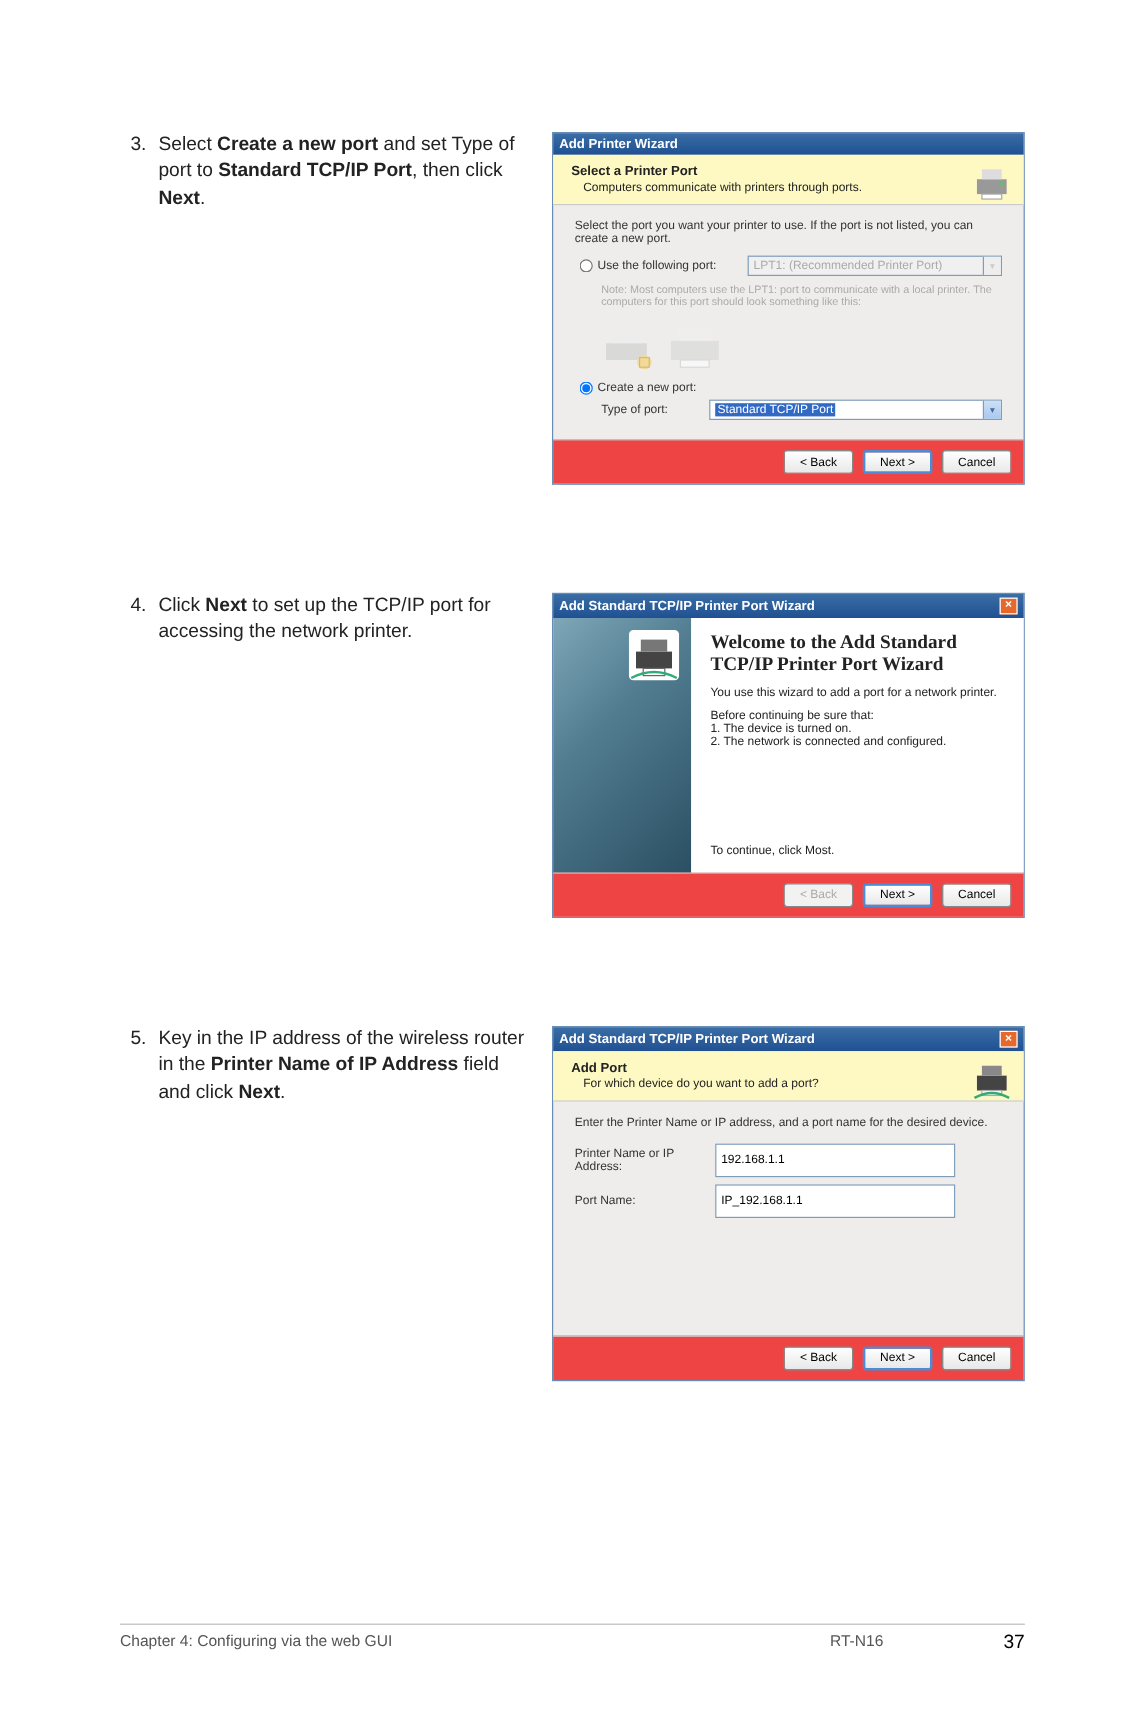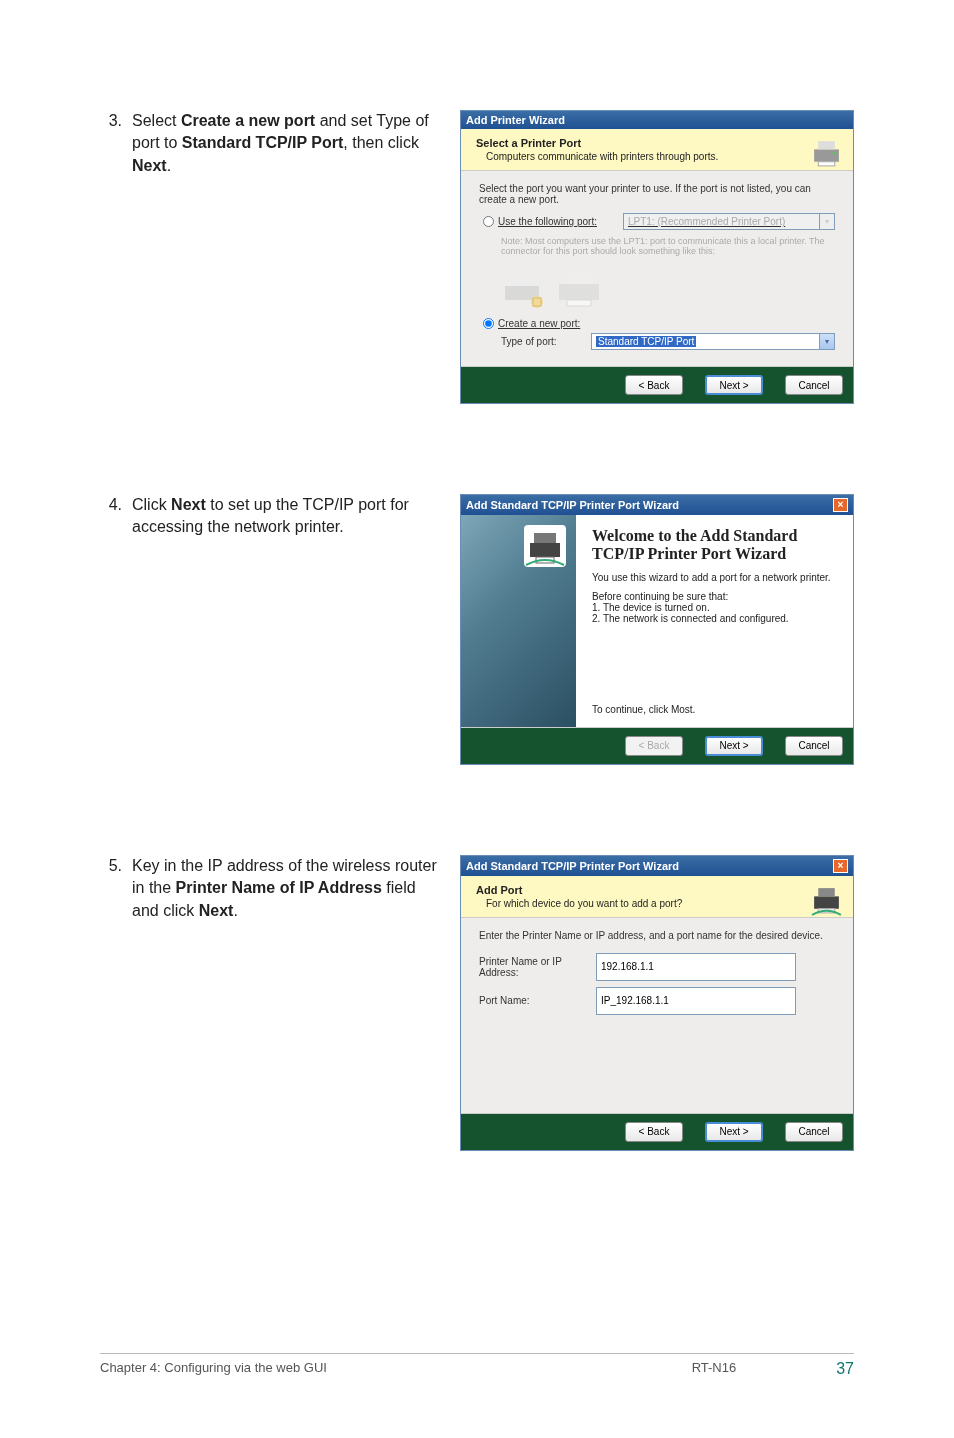--- a/index.html
+++ b/index.html
@@ -64,40 +64,40 @@
     width: 33px; height: 33px;
   }
   .header-band .h1 { font-weight: bold; font-size: 11px; margin-bottom: 2px; }
   .header-band .h2 { font-size: 10px; padding-left: 10px; }
   .content {
     padding: 12px 18px;
     font-size: 10px;
     color: #333;
   }
   .footer {
-    background: #14532d;
+    background: #ef4444;
     border-top: 1px solid #ccc;
     padding: 8px 10px;
     display: flex;
     justify-content: flex-end;
-    gap: 22px;
+    gap: 8px;
   }
   .btn {
     min-width: 58px;
     height: 20px;
     border: 1px solid #888;
     border-radius: 3px;
     background: linear-gradient(#fff, #e8e8e8);
     font-size: 10px;
     padding: 0 8px;
     cursor: pointer;
   }
   .btn.disabled { color: #aaa; background: #f2f2f2; cursor: default; }
   .btn.default { border: 2px solid #4a8cd6; }
-  .radio { display: flex; align-items: center; gap: 4px; margin: 4px 0; text-decoration: underline; }
+  .radio { display: flex; align-items: center; gap: 4px; margin: 4px 0; }
   .radio input { width: 11px; height: 11px; }
   .select-box {
     border: 1px solid #7f9db9;
     background: #fff;
     padding: 1px 18px 1px 4px;
     position: relative;
     display: inline-block;
     height: 17px;
     line-height: 14px;
   }
@@ -192,21 +192,21 @@
     <div class="content">
       <div style="margin-bottom:8px;">Select the port you want your printer to use.  If the port is not listed, you can create a new port.</div>
       <div class="radio" style="margin-left:4px;">
         <input type="radio" style="">
         <span>Use the following port:</span>
         <span class="select-box disabled" style="flex:1; margin-left:22px;">
           <span>LPT1: (Recommended Printer Port)</span>
           <span class="arrow">▾</span>
         </span>
       </div>
-      <div style="margin:6px 0 0 22px; color:#aaa; font-size:9px;">Note: Most computers use the LPT1: port to communicate this a local printer. The connector for this port should look something like this:</div>
+      <div style="margin:6px 0 0 22px; color:#aaa; font-size:9px;">Note: Most computers use the LPT1: port to communicate with a local printer. The computers for this port should look something like this:</div>
       <div class="printer-icons">
         <svg viewBox="0 0 46 42">
             <rect x="6" y="20" width="34" height="14" fill="#ccc"></rect>
             <rect x="10" y="10" width="26" height="10" fill="#eee"></rect>
             <circle cx="38" cy="36" r="6" fill="#f5cf66"></circle>
             <rect x="34" y="32" width="8" height="8" fill="none" stroke="#c99a22"></rect>
           </svg>
         <svg viewBox="0 0 46 42">
             <rect x="2" y="18" width="40" height="16" fill="#d6d6d6"></rect>
             <rect x="8" y="8" width="28" height="10" fill="#efefef"></rect>
@@ -316,15 +316,15 @@
       <button class="btn default">Next &gt;</button>
       <button class="btn">Cancel</button>
     </div>
   </div>
 </div>
 
 <div class="pagefooter">
   <span>Chapter 4: Configuring via the web GUI</span>
   <span class="r">
     <span>RT-N16</span>
-    <span style="font-size:16px; color:#0f766e;">37</span>
+    <span style="font-size:16px; color:#000000;">37</span>
   </span>
 </div>
 
 </body></html>

